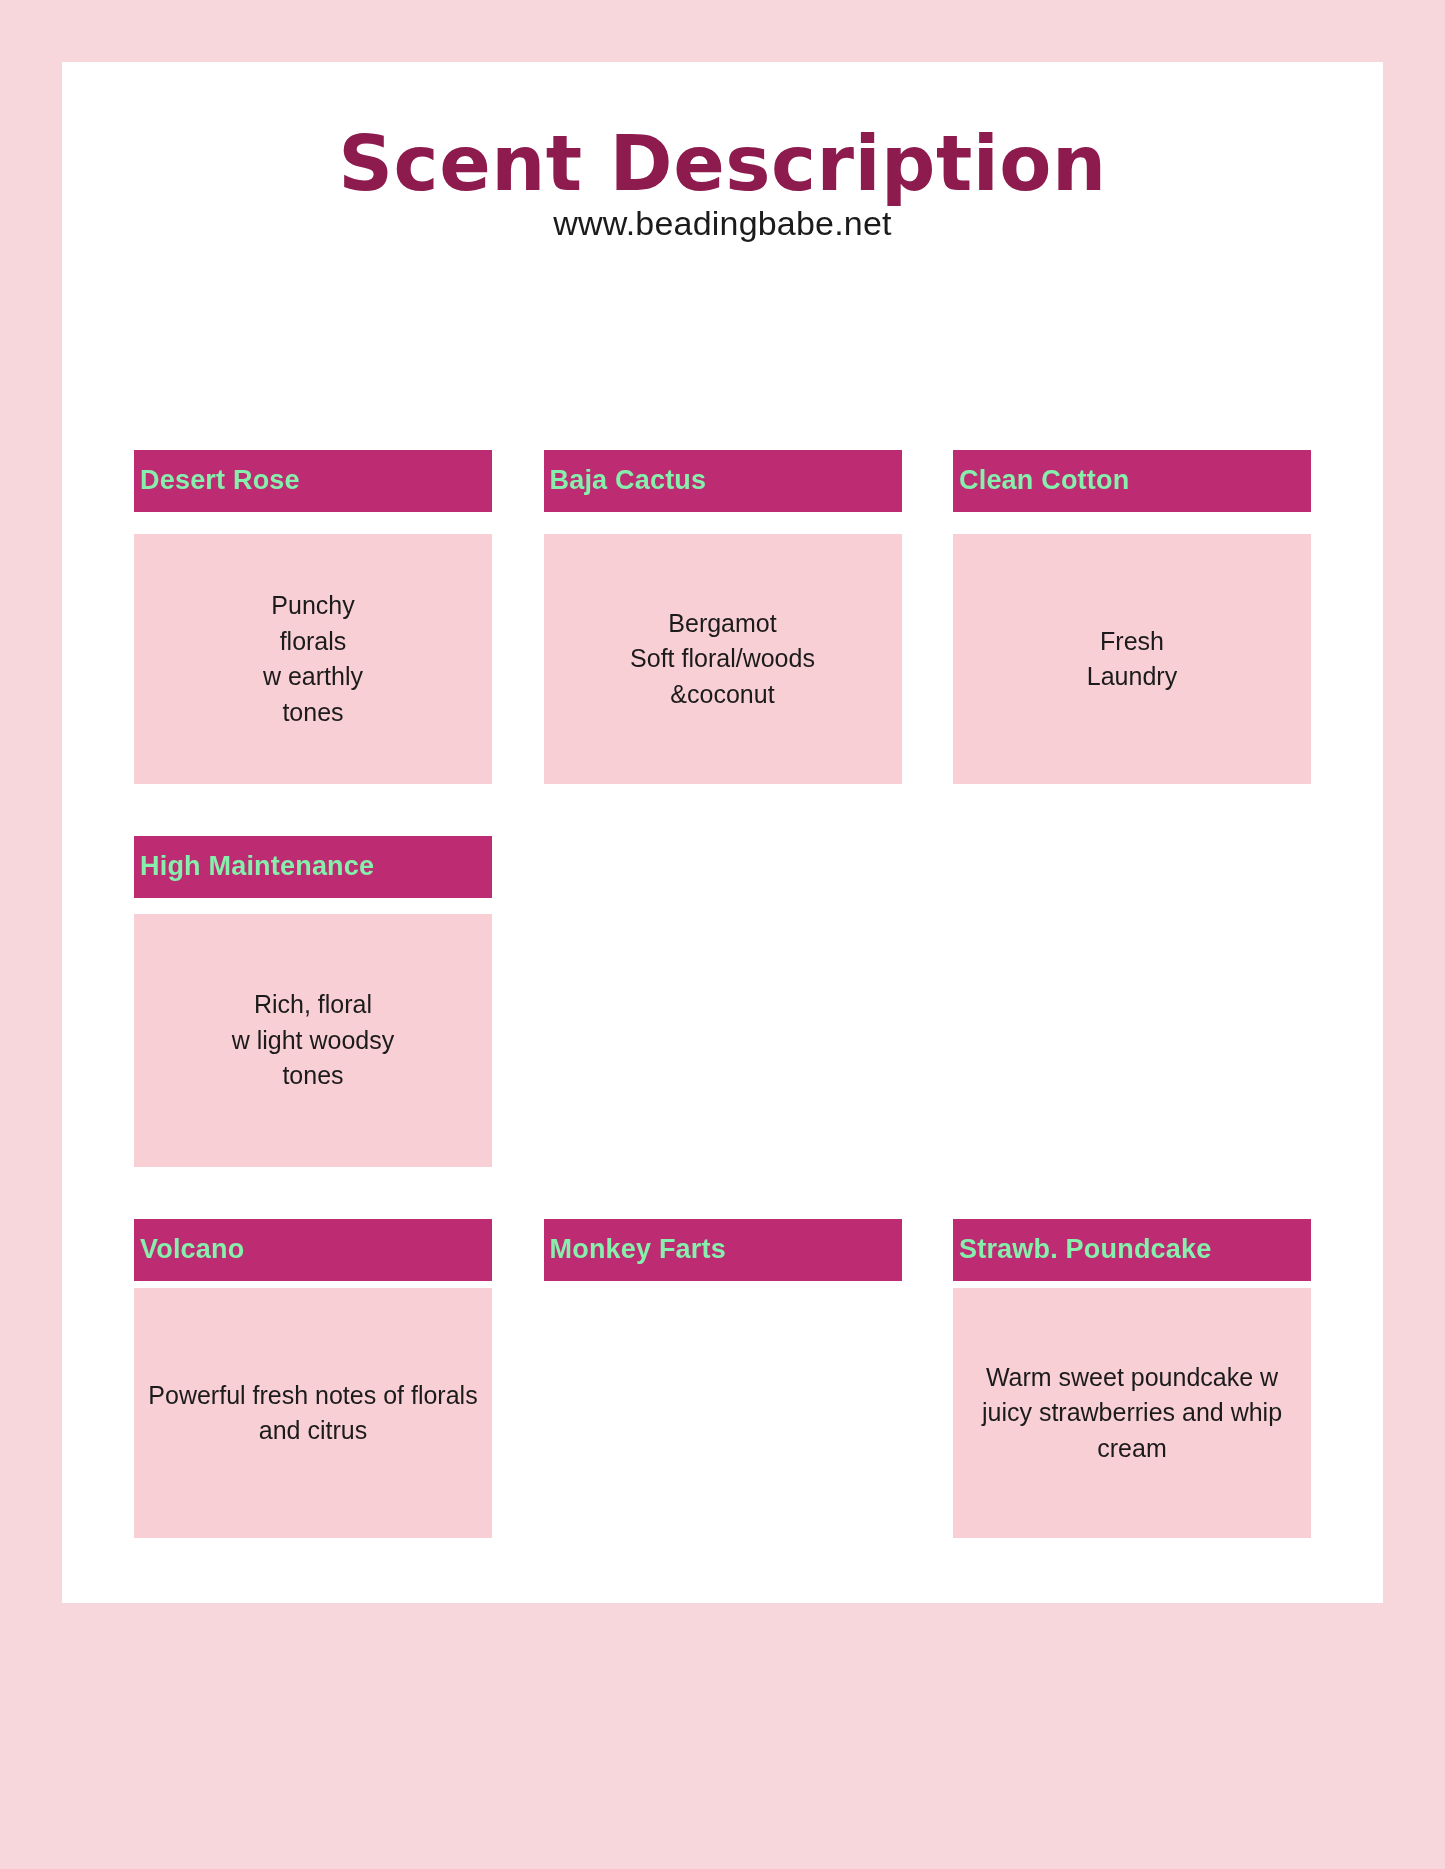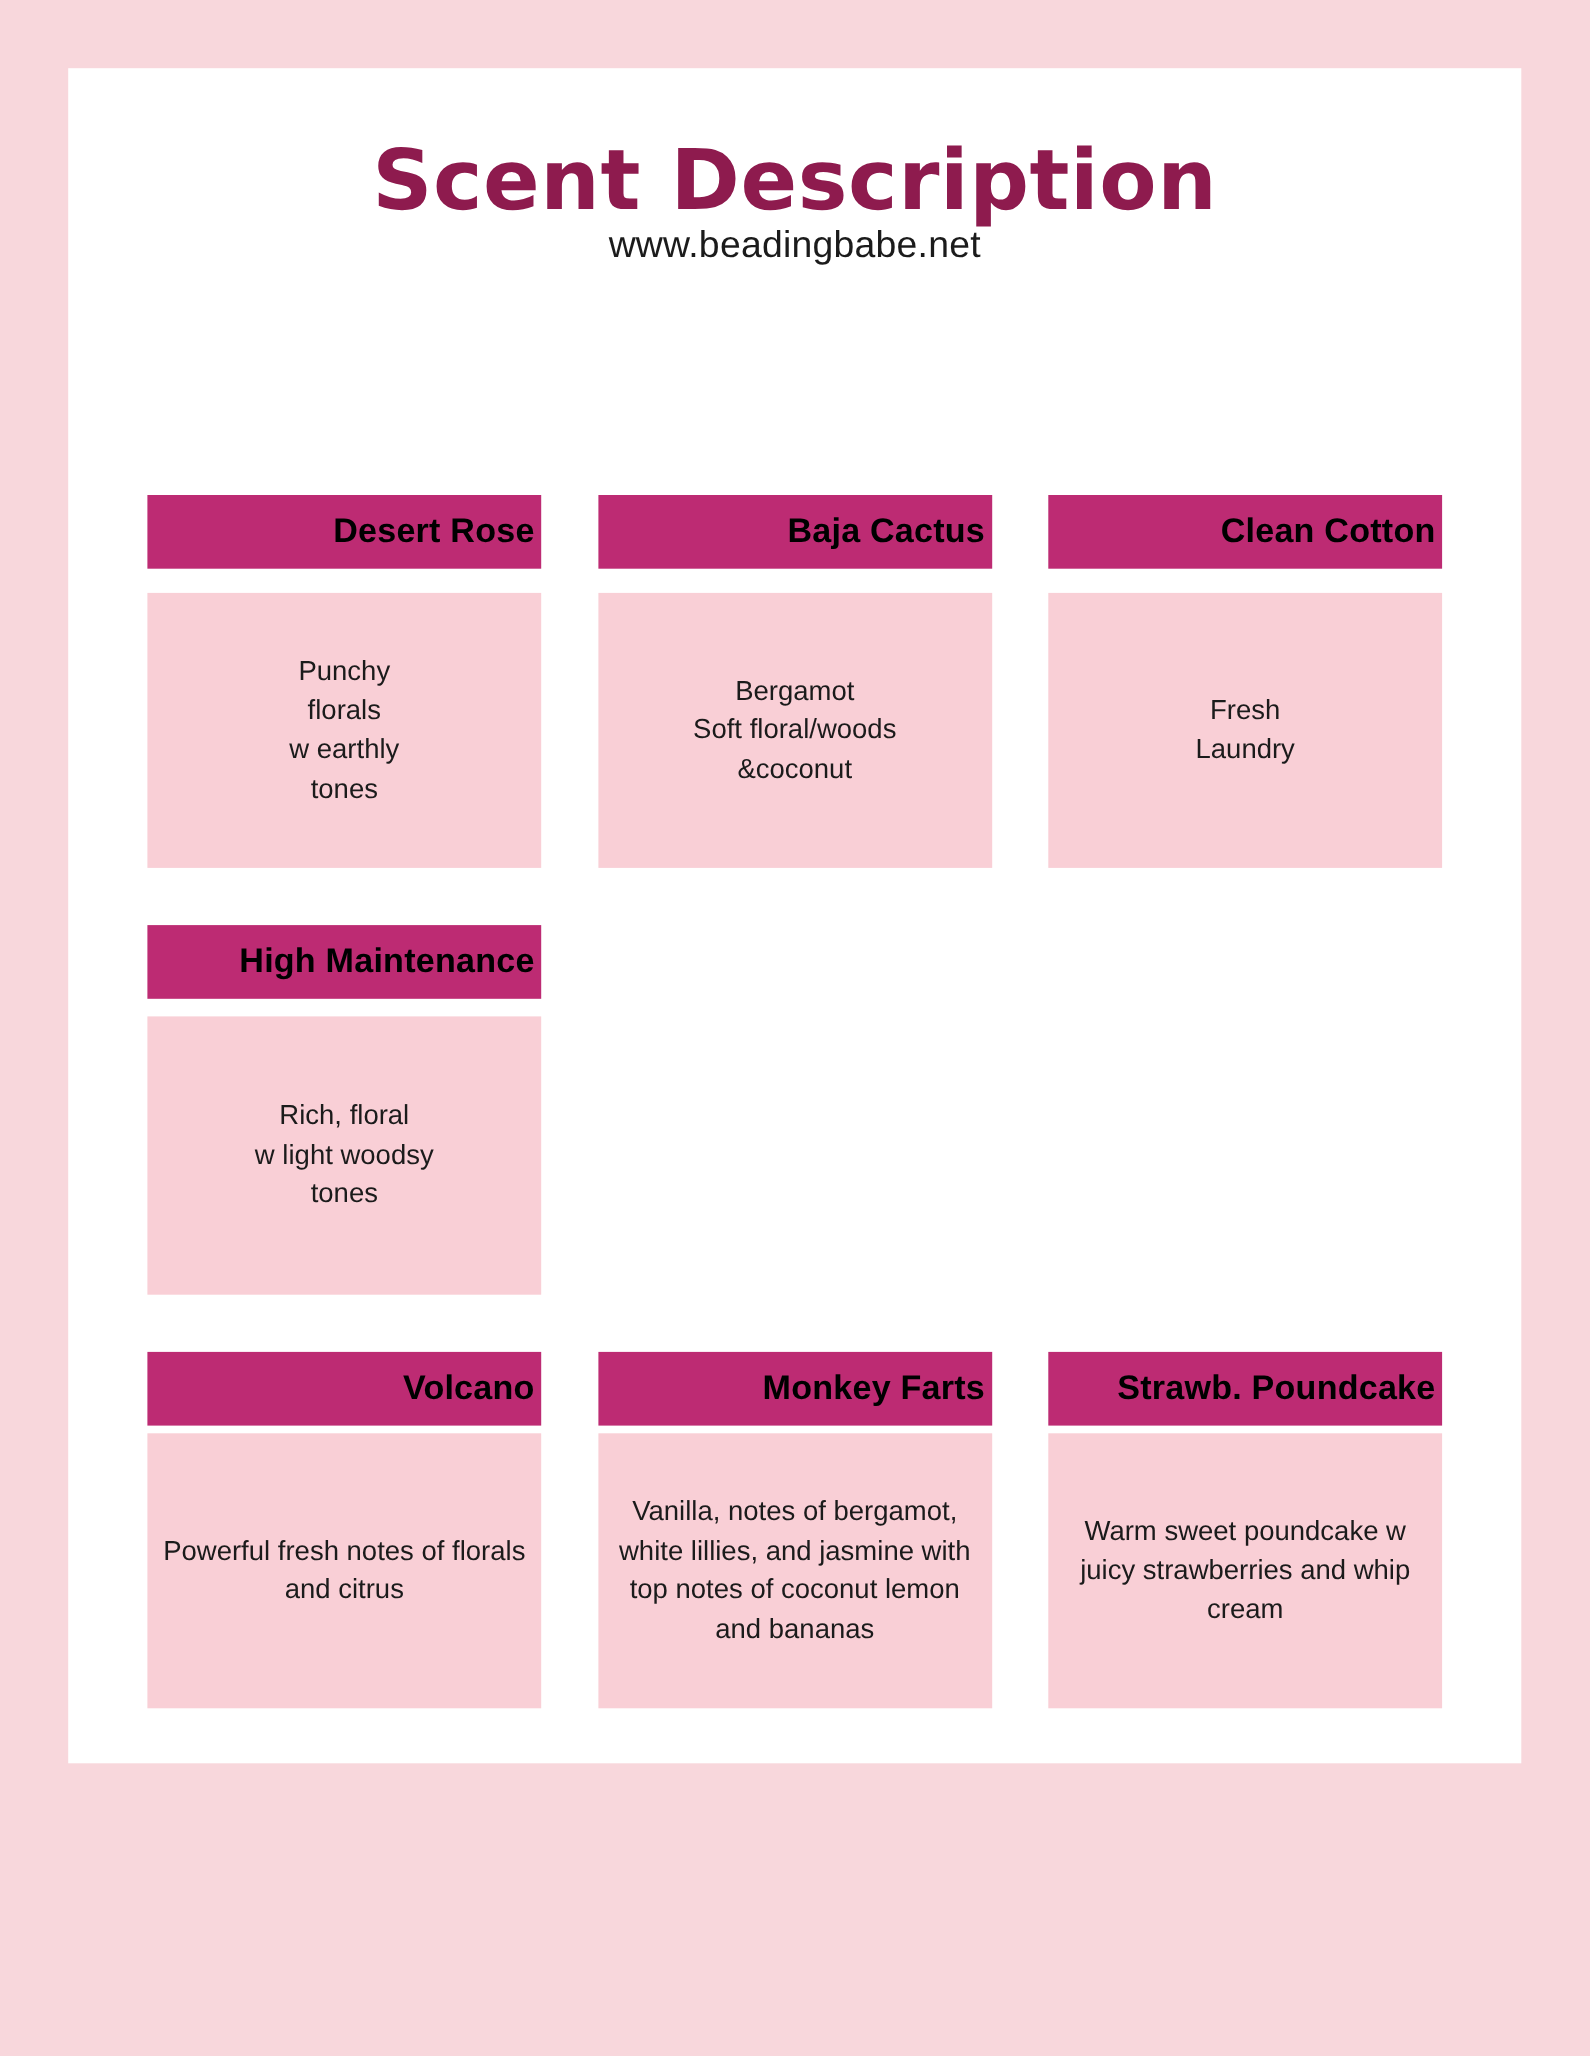--- a/index.html
+++ b/index.html
@@ -55,24 +55,24 @@
     justify-content: space-between;
     margin-bottom: 52px;
   }
   .card {
     width: 358px;
     display: flex;
     flex-direction: column;
   }
   .card-header {
     background: #bd2b73;
-    color: #000000;
-    text-align: right;
+    color: #86efac;
+    text-align: left;
     font-weight: bold;
-    font-size: 31px;
+    font-size: 27px;
     padding: 15px 6px 16px 6px;
     letter-spacing: 0.2px;
     box-sizing: border-box;
   }
   .card-body {
     background: #f9cfd6;
     text-align: center;
     font-size: 25px;
     color: #1b1b1b;
     line-height: 1.42;
@@ -132,21 +132,20 @@
       </div>
     </div>
 
     <div class="row row-3">
       <div class="card">
         <div class="card-header">Volcano</div>
         <div class="card-body">Powerful fresh notes of florals and citrus</div>
       </div>
       <div class="card">
         <div class="card-header">Monkey Farts</div>
-        <div class="card-body">Vanilla, notes of bergamot, white lillies, and jasmine with top notes of coconut lemon and bananas</div>
       </div>
       <div class="card">
         <div class="card-header">Strawb. Poundcake</div>
         <div class="card-body">Warm sweet poundcake w juicy strawberries and whip cream</div>
       </div>
     </div>
 
   </div>
 </div>
 

